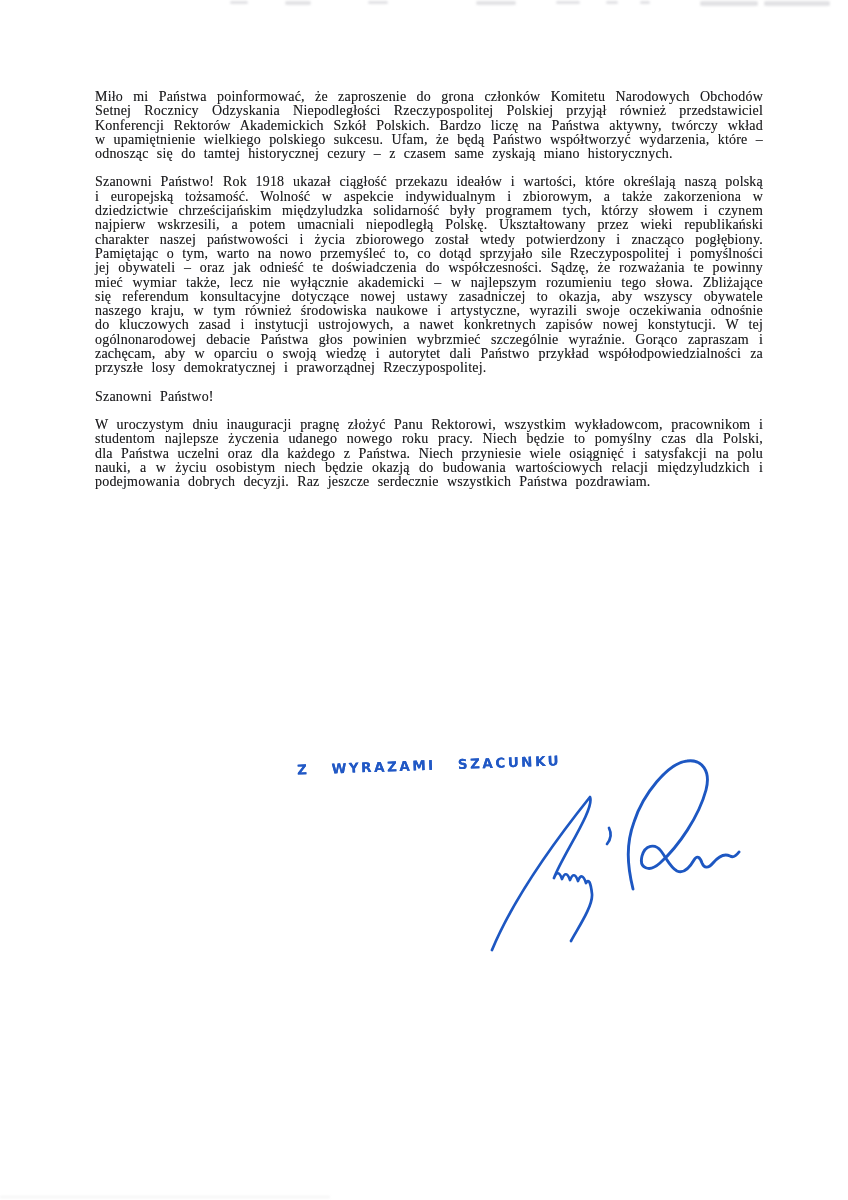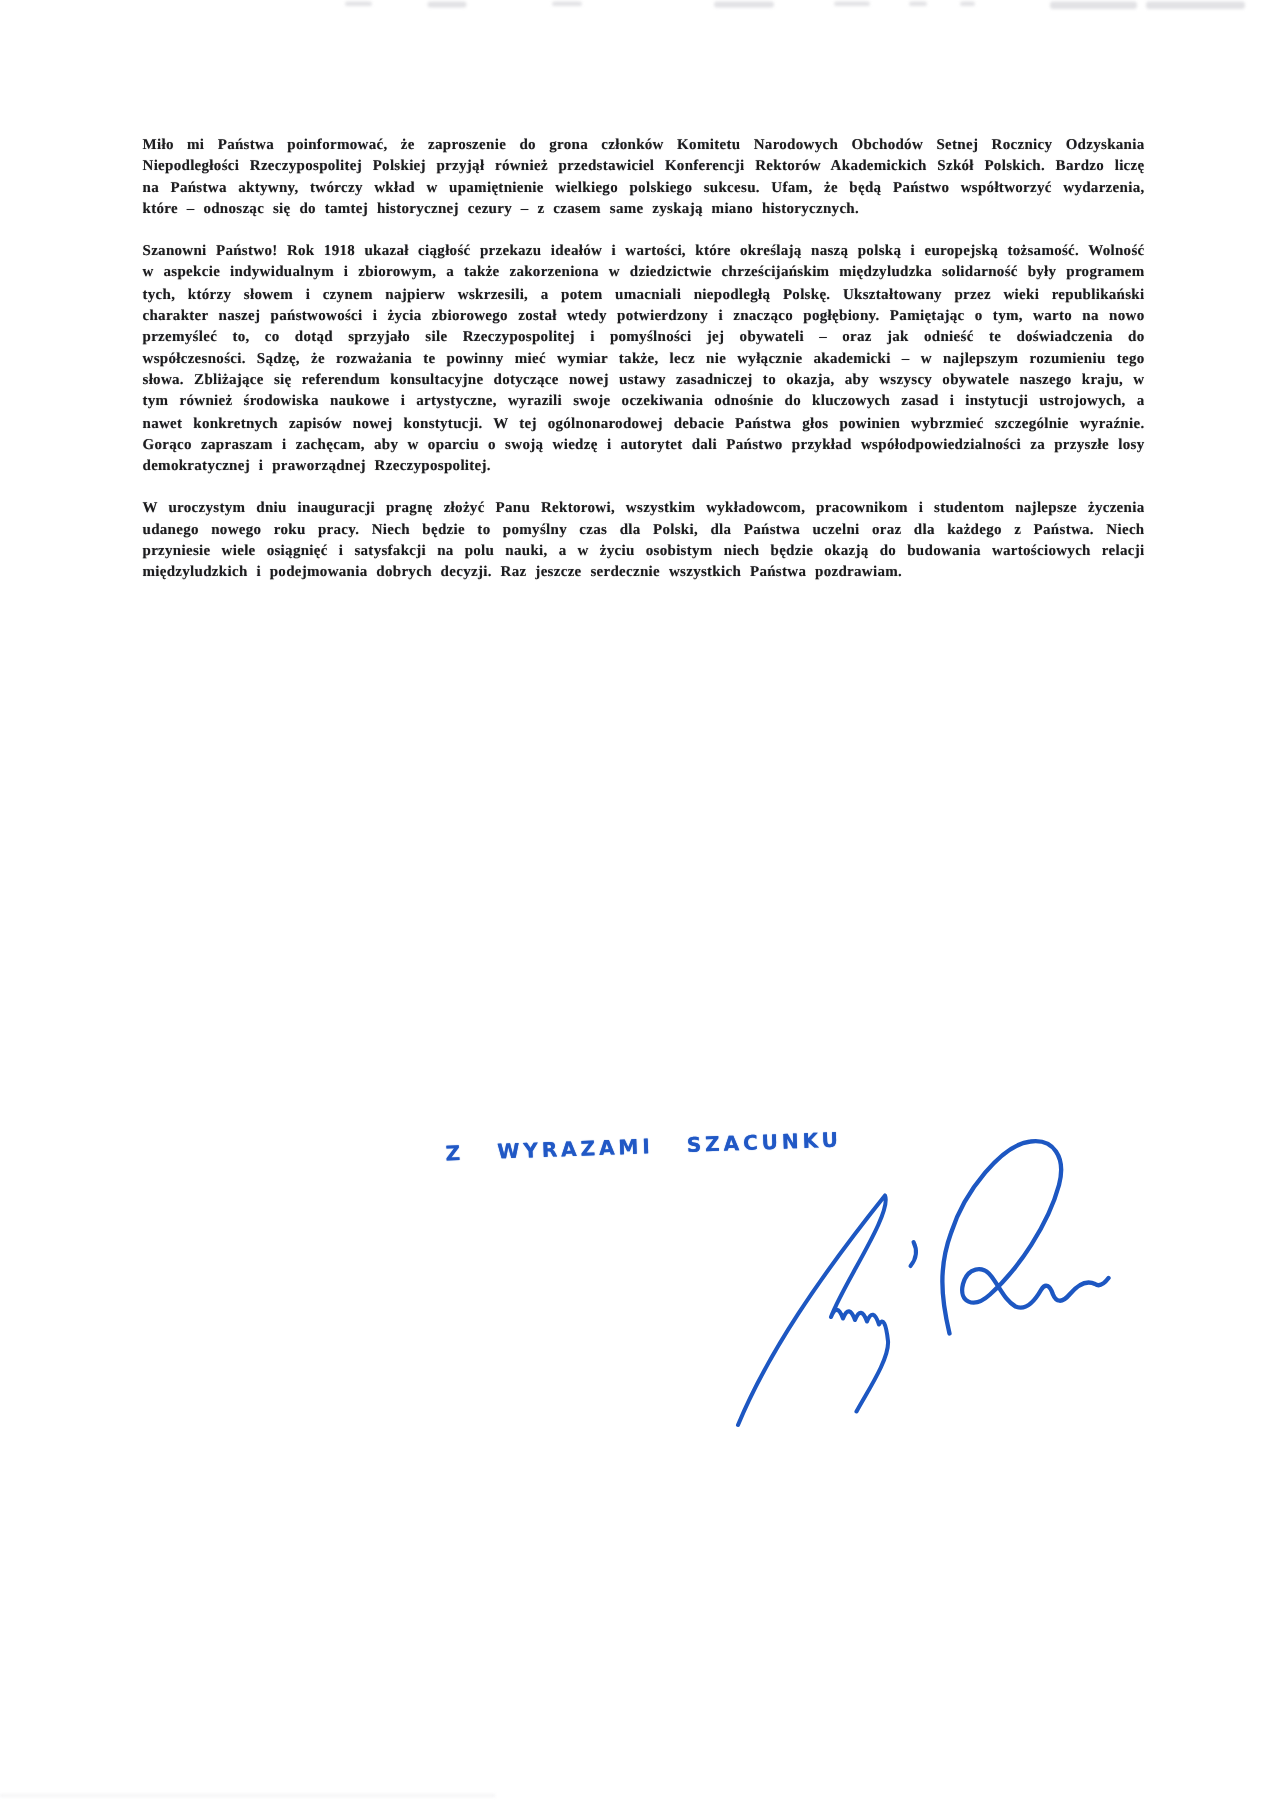--- a/index.html
+++ b/index.html
@@ -38,27 +38,26 @@
     position: absolute; left: 0; bottom: 2px; width: 330px; height: 2px;
     background: rgba(150,150,155,0.10); filter: blur(1px);
   }
 
   .letter-body {
     position: absolute;
     left: 95px;
     top: 90px;
     width: 668px;
     color: #1d1d1f;
-    font-size: 10px;
+    font-size: 14px;
     line-height: 14.3px;
     text-align: justify;
     letter-spacing: 0.2px;
     word-spacing: 0.32em;
     text-shadow: 0 0 0.5px rgba(70,70,72,0.55);
-    font-weight: bold;
   }
   .letter-body p { margin: 0 0 14px 0; }
   .letter-body p:last-child { margin-bottom: 0; }
 
   .handwritten-closing {
     position: absolute;
     left: 297px;
     top: 757px;
     color: #2158c5;
     font-family: "DejaVu Sans", sans-serif;
@@ -99,20 +98,21 @@
     <i class="m5"></i>
     <i class="m6"></i>
     <i class="m7"></i>
     <i class="m8"></i>
     <i class="m9"></i>
   </div>
 
   <div class="letter-body">
     <p>Miło mi Państwa poinformować, że zaproszenie do grona członków Komitetu Narodowych Obchodów Setnej Rocznicy Odzyskania Niepodległości Rzeczypospolitej Polskiej przyjął również przedstawiciel Konferencji Rektorów Akademickich Szkół Polskich. Bardzo liczę na Państwa aktywny, twórczy wkład w upamiętnienie wielkiego polskiego sukcesu. Ufam, że będą Państwo współtworzyć wydarzenia, które – odnosząc się do tamtej historycznej cezury – z czasem same zyskają miano historycznych.</p>
     <p>Szanowni Państwo! Rok 1918 ukazał ciągłość przekazu ideałów i wartości, które określają naszą polską i europejską tożsamość. Wolność w aspekcie indywidualnym i zbiorowym, a także zakorzeniona w dziedzictwie chrześcijańskim międzyludzka solidarność były programem tych, którzy słowem i czynem najpierw wskrzesili, a potem umacniali niepodległą Polskę. Ukształtowany przez wieki republikański charakter naszej państwowości i życia zbiorowego został wtedy potwierdzony i znacząco pogłębiony. Pamiętając o tym, warto na nowo przemyśleć to, co dotąd sprzyjało sile Rzeczypospolitej i pomyślności jej obywateli – oraz jak odnieść te doświadczenia do współczesności. Sądzę, że rozważania te powinny mieć wymiar także, lecz nie wyłącznie akademicki – w najlepszym rozumieniu tego słowa. Zbliżające się referendum konsultacyjne dotyczące nowej ustawy zasadniczej to okazja, aby wszyscy obywatele naszego kraju, w tym również środowiska naukowe i artystyczne, wyrazili swoje oczekiwania odnośnie do kluczowych zasad i instytucji ustrojowych, a nawet konkretnych zapisów nowej konstytucji. W tej ogólnonarodowej debacie Państwa głos powinien wybrzmieć szczególnie wyraźnie. Gorąco zapraszam i zachęcam, aby w oparciu o swoją wiedzę i autorytet dali Państwo przykład współodpowiedzialności za przyszłe losy demokratycznej i praworządnej Rzeczypospolitej.</p>
+    <p>Szanowni Państwo!</p>
     <p>W uroczystym dniu inauguracji pragnę złożyć Panu Rektorowi, wszystkim wykładowcom, pracownikom i studentom najlepsze życzenia udanego nowego roku pracy. Niech będzie to pomyślny czas dla Polski, dla Państwa uczelni oraz dla każdego z Państwa. Niech przyniesie wiele osiągnięć i satysfakcji na polu nauki, a w życiu osobistym niech będzie okazją do budowania wartościowych relacji międzyludzkich i podejmowania dobrych decyzji. Raz jeszcze serdecznie wszystkich Państwa pozdrawiam.</p>
   </div>
 
   <div class="handwritten-closing">Z wyrazami szacunku</div>
 
   <svg class="signature-svg" viewBox="0 0 280 225" xmlns="http://www.w3.org/2000/svg">
 
     <path stroke-width="2.7" d="M14,204 C34,156 68,106 112,51 C117,63 84,110 76,132
              Q80,122 84,133 Q88,123 92,134 Q96,124 100,135 Q104,125 108,137
              Q112,130 114,148 C115,160 100,182 93,195"></path>

